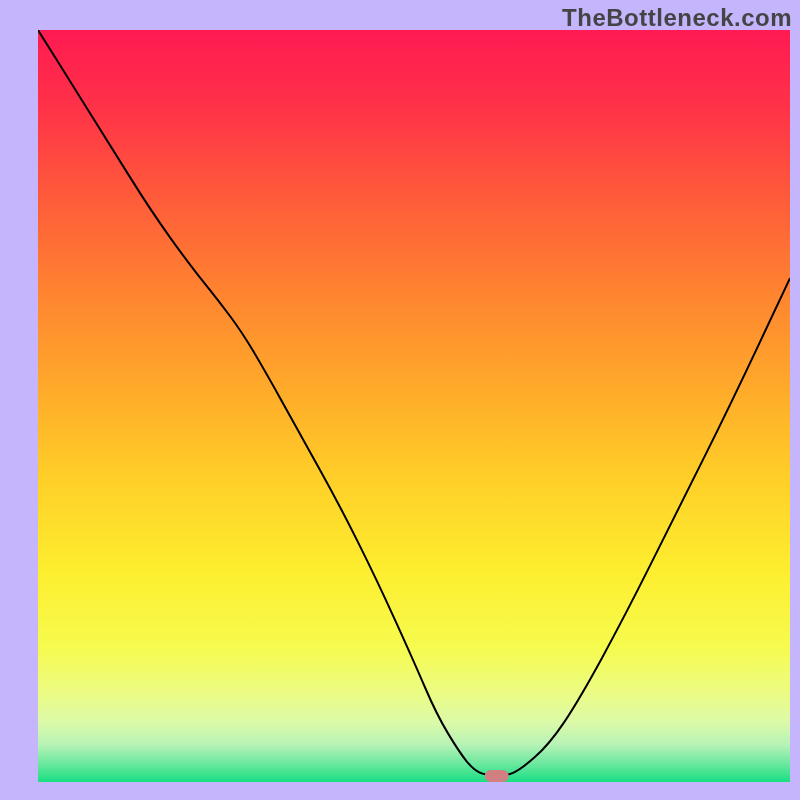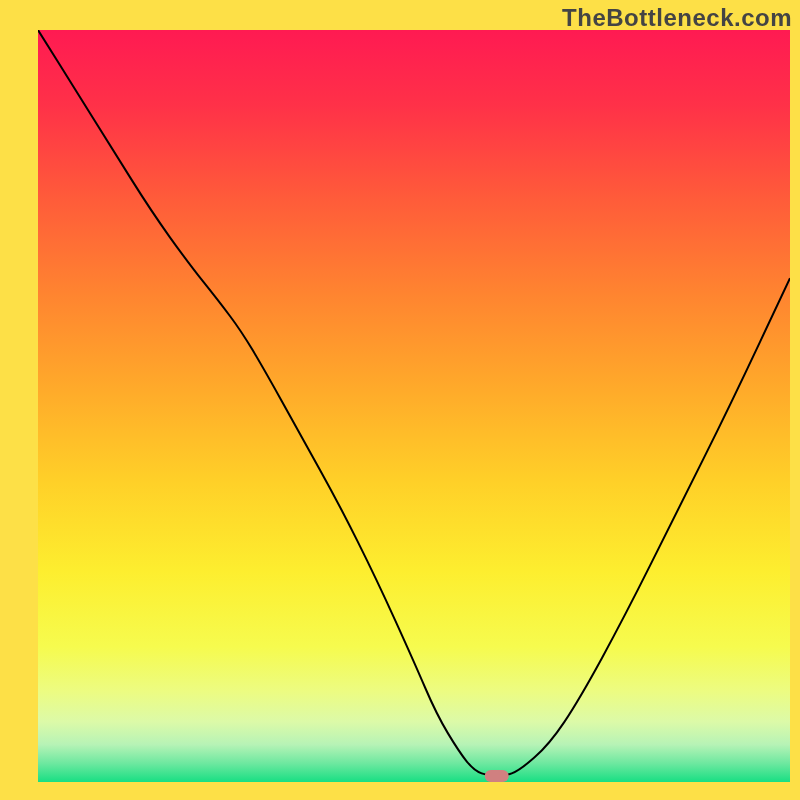--- a/index.html
+++ b/index.html
@@ -8,21 +8,21 @@
     background: #000;
     width: 800px;
     height: 800px;
     overflow: hidden;
     font-family: Arial, sans-serif;
   }
   .frame {
     position: relative;
     width: 800px;
     height: 800px;
-    background: #fde047;
+    background: #c4b5fd;
   }
   .watermark {
     position: absolute;
     top: 4px;
     right: 8px;
     color: #444;
     font-size: 24px;
     font-weight: bold;
     font-family: Arial, sans-serif;
     letter-spacing: 0.5px;

